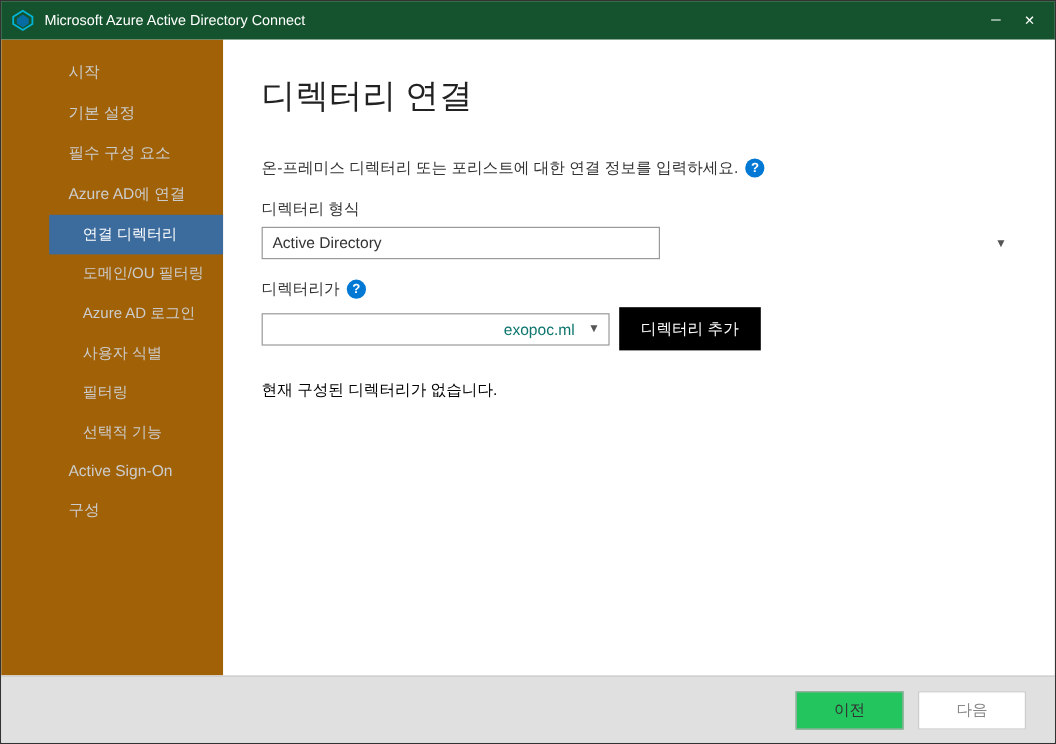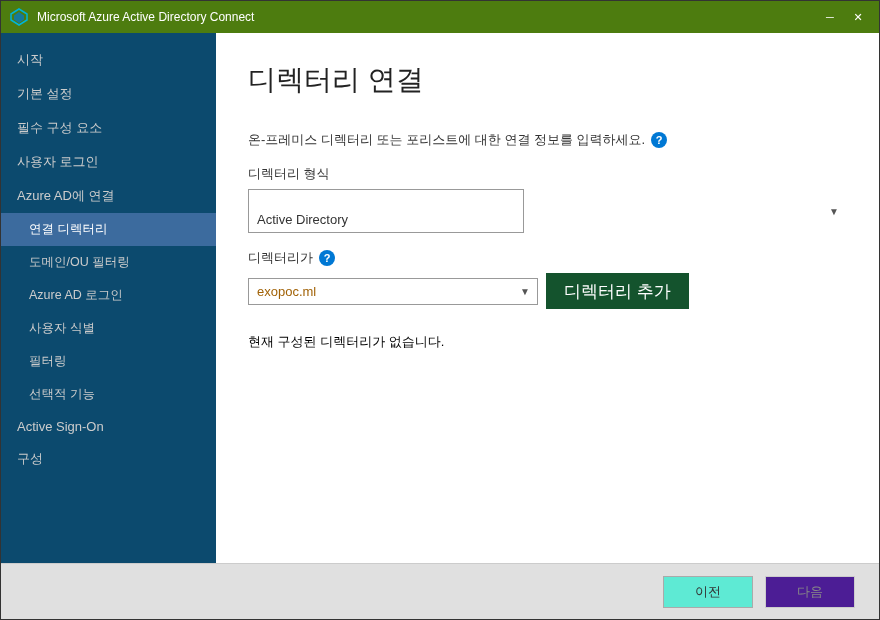--- a/index.html
+++ b/index.html
@@ -16,21 +16,21 @@
     .window {
       width: 880px;
       height: 620px;
       background: #f0f0f0;
       border: 1px solid #333;
       display: flex;
       flex-direction: column;
     }
     
     .title-bar {
-      background: #4d7c0f;
+      background: #14532d;
       color: white;
       height: 32px;
       display: flex;
       align-items: center;
       padding: 0 8px;
       flex-shrink: 0;
       user-select: none;
     }
     .title-bar-logo {
       width: 20px;
@@ -62,27 +62,28 @@
 
     
     .main-body {
       display: flex;
       flex: 1;
       overflow: hidden;
     }
 
     
     .sidebar {
-      width: 215px;
-      background: #0c4a6e;
+      width: 185px;
+      background: #a16207;
       color: #ccc;
       flex-shrink: 0;
       padding-top: 10px;
       display: flex;
       flex-direction: column;
+      padding-left: 40px;
     }
     .sidebar-item {
       padding: 8px 16px;
       font-size: 13px;
       cursor: pointer;
       color: #ccc;
       white-space: nowrap;
     }
     .sidebar-item.active {
       background: #3c6b9e;
@@ -141,24 +142,24 @@
     .select-wrapper {
       position: relative;
       display: inline-block;
       margin-bottom: 16px;
     }
     .select-box {
       appearance: none;
       -webkit-appearance: none;
       background: white;
       border: 1px solid #999;
-      padding: 22px 28px 5px 8px;
+      padding: 5px 28px 5px 8px;
       font-size: 13px;
       color: #333;
-      width: 276px;
+      width: 332px;
       cursor: pointer;
       outline: none;
     }
     .select-chevron {
       position: absolute;
       right: 8px;
       top: 50%;
       transform: translateY(-50%);
       pointer-events: none;
       font-size: 10px;
@@ -174,31 +175,32 @@
       position: relative;
       display: inline-block;
     }
     .forest-select {
       appearance: none;
       -webkit-appearance: none;
       background: white;
       border: 1px solid #999;
       padding: 5px 28px 5px 8px;
       font-size: 13px;
-      color: #a16207;
+      color: #0f766e;
       width: 290px;
       cursor: pointer;
       outline: none;
+      text-align: right;
     }
     .add-directory-btn {
-      background: #14532d;
+      background: #000000;
       color: white;
       border: none;
       padding: 18px 18px;
-      font-size: 17px;
+      font-size: 13px;
       cursor: pointer;
       height: 28px;
       display: flex;
       align-items: center;
     }
     .no-directory-text {
       font-size: 13px;
       color: #000000;
       margin-top: 4px;
     }
@@ -212,27 +214,27 @@
       align-items: center;
       justify-content: flex-end;
       padding: 0 24px;
       gap: 12px;
       flex-shrink: 0;
     }
     .footer-btn {
       padding: 6px 28px;
       font-size: 13px;
       border: 1px solid #aaa;
-      background: #5eead4;
+      background: #22c55e;
       color: #333;
       cursor: pointer;
       min-width: 90px;
     }
     .footer-btn.disabled {
-      background: #4c1d95;
+      background: #ffffff;
       color: #888;
       cursor: default;
       border-color: #ccc;
     }
   </style>
 </head>
 <body>
 
 <div class="window">
 
@@ -247,21 +249,20 @@
       <button class="title-btn close">✕</button>
     </div>
   </div>
 
   <div class="main-body">
 
     <div class="sidebar">
     <div class="sidebar-item">시작</div>
         <div class="sidebar-item">기본 설정</div>
         <div class="sidebar-item">필수 구성 요소</div>
-        <div class="sidebar-item">사용자 로그인</div>
         <div class="sidebar-item">Azure AD에 연결</div>
         <div class="sidebar-item sub active">연결 디렉터리</div>
         <div class="sidebar-item sub">도메인/OU 필터링</div>
         <div class="sidebar-item sub">Azure AD 로그인</div>
         <div class="sidebar-item sub">사용자 식별</div>
         <div class="sidebar-item sub">필터링</div>
         <div class="sidebar-item sub">선택적 기능</div>
         <div class="sidebar-item">Active Sign-On</div>
         <div class="sidebar-item">구성</div>
       </div>

